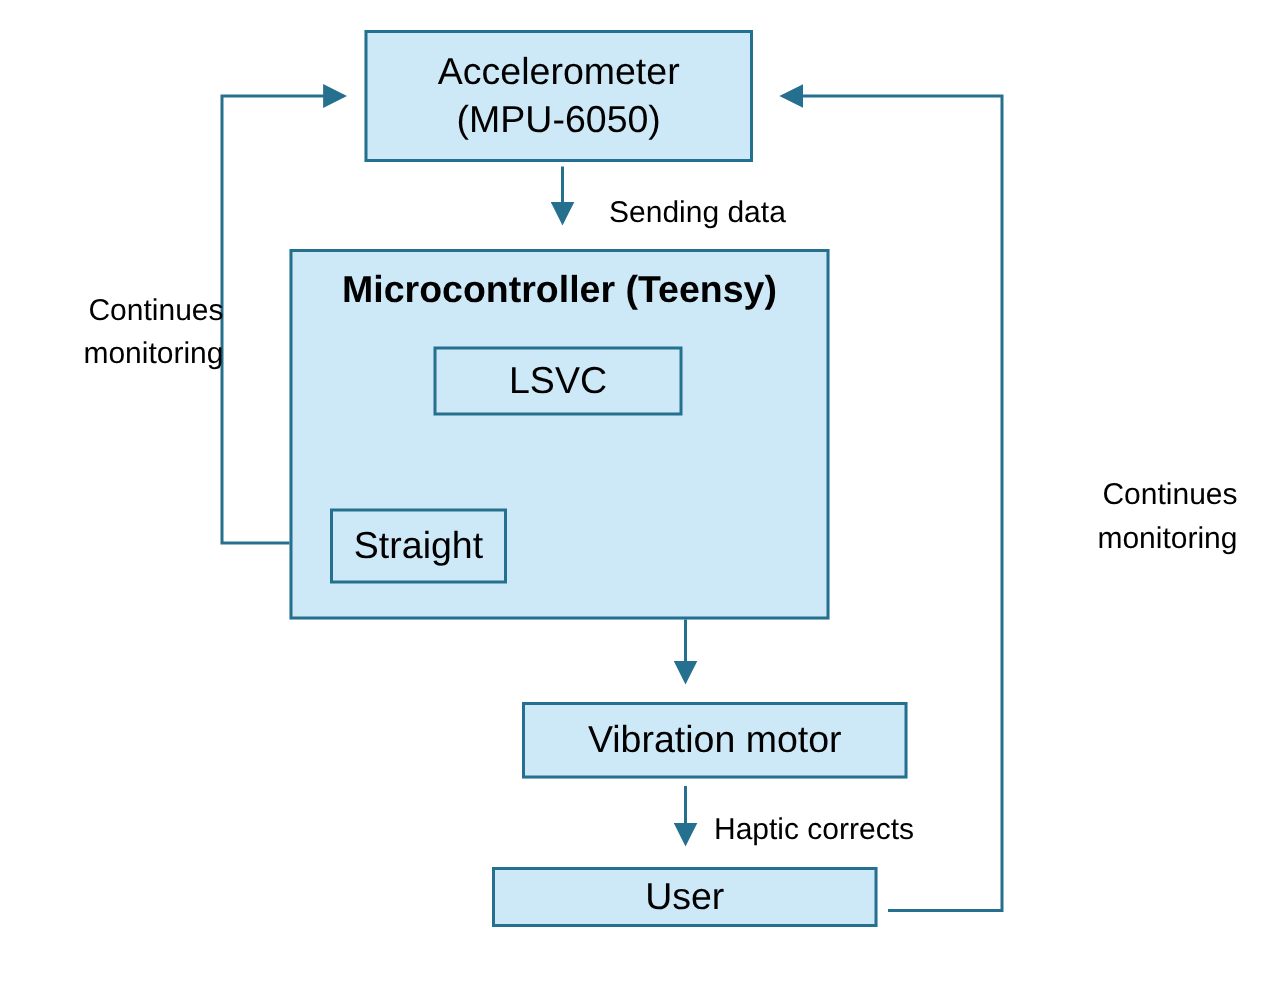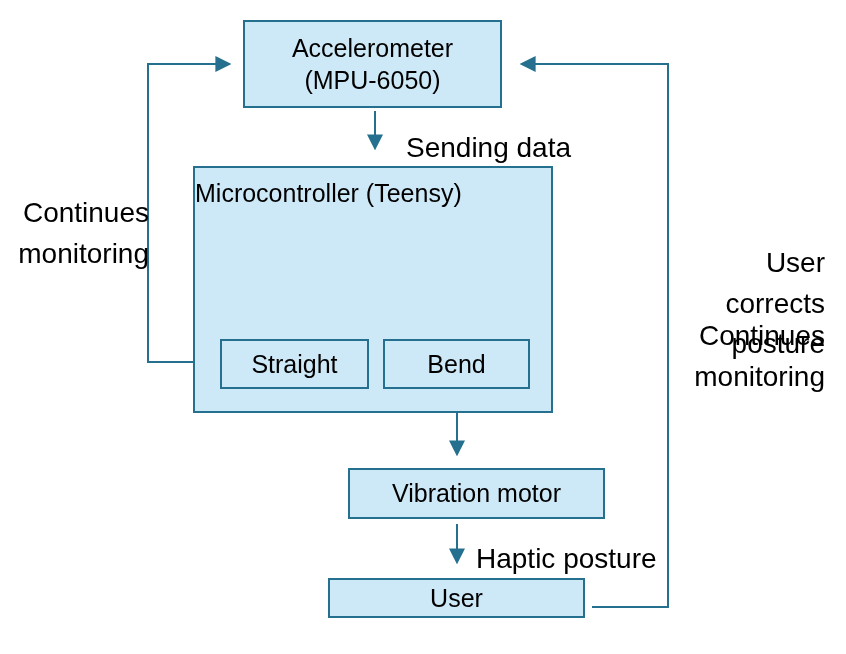--- a/index.html
+++ b/index.html
@@ -32,35 +32,37 @@
     white-space: pre-line;
   }
   .container-node {
     position: absolute;
     background: var(--box-fill);
     border: 2px solid var(--line);
   }
   .container-title {
     position: absolute;
     left: 0; right: 0; top: 11px;
+    text-align: center;
     font-size: 25px;
+    font-weight: bold;
   }
   .inner-node {
     position: absolute;
     background: var(--box-fill);
     border: 2px solid var(--line);
     display: flex;
     align-items: center;
     justify-content: center;
     text-align: center;
     font-size: 25px;
   }
   .annotation {
     position: absolute;
-    font-size: 28px;
+    font-size: 20px;
     line-height: 1.45;
     white-space: pre-line;
   }
   .annotation.centered { text-align: right; }
   #wires {
     position: absolute;
     left: 0; top: 0;
     width: 846px;
     height: 654px;
   }
@@ -95,35 +97,33 @@
     <polyline points="217,362 148,362 148,64 229,64" marker-end="url(#ah)" stroke="#26708f"></polyline>
 
     <polyline points="592,607 668,607 668,64 522,64" marker-end="url(#ah)" stroke="#26708f"></polyline>
   </svg>
 
   <div class="node" style="left:243px; top:20px; width:259px; height:88px;">Accelerometer
 (MPU-6050)</div>
 
   <div class="container-node" style="left:193px; top:166px; width:360px; height:247px;">
     <div class="container-title">Microcontroller (Teensy)</div>
-    <div class="inner-node" style="left:25px; top:171px; width:149px; height:50px;">Straight</div>
-    <div class="inner-node" style="left:188px; top:171px; width:147px; height:50px;">Bend</div>
+    <div class="inner-node" style="left:94px; top:63px; width:166px; height:46px;">LSVC</div>
+    <div class="inner-node" style="left:25px; top:171px; width:118px; height:50px;">Straight</div>
   </div>
 
   <div class="node" style="left:328px; top:468px; width:257px; height:51px;margin-left:20px;">Vibration motor</div>
 
   <div class="node" style="left:328px; top:578px; width:257px; height:40px;">User</div>
 
   <div class="annotation" style="left:406px; top:128px;">Sending data</div>
 
 
-  <div class="annotation" style="left:476px; top:539px;">Haptic posture</div>
+  <div class="annotation" style="left:476px; top:539px;">Haptic corrects</div>
 
   <div class="annotation centered" style="left:9px; top:193px; width:140px;">Continues
 monitoring</div>
 
-  <div class="annotation centered" style="left:675px; top:243px; width:150px;">User corrects
-posture</div>
 
   <div class="annotation centered" style="left:675px; top:316px; width:150px;">Continues
 monitoring</div>
 
 </div>
 
 </body></html>

